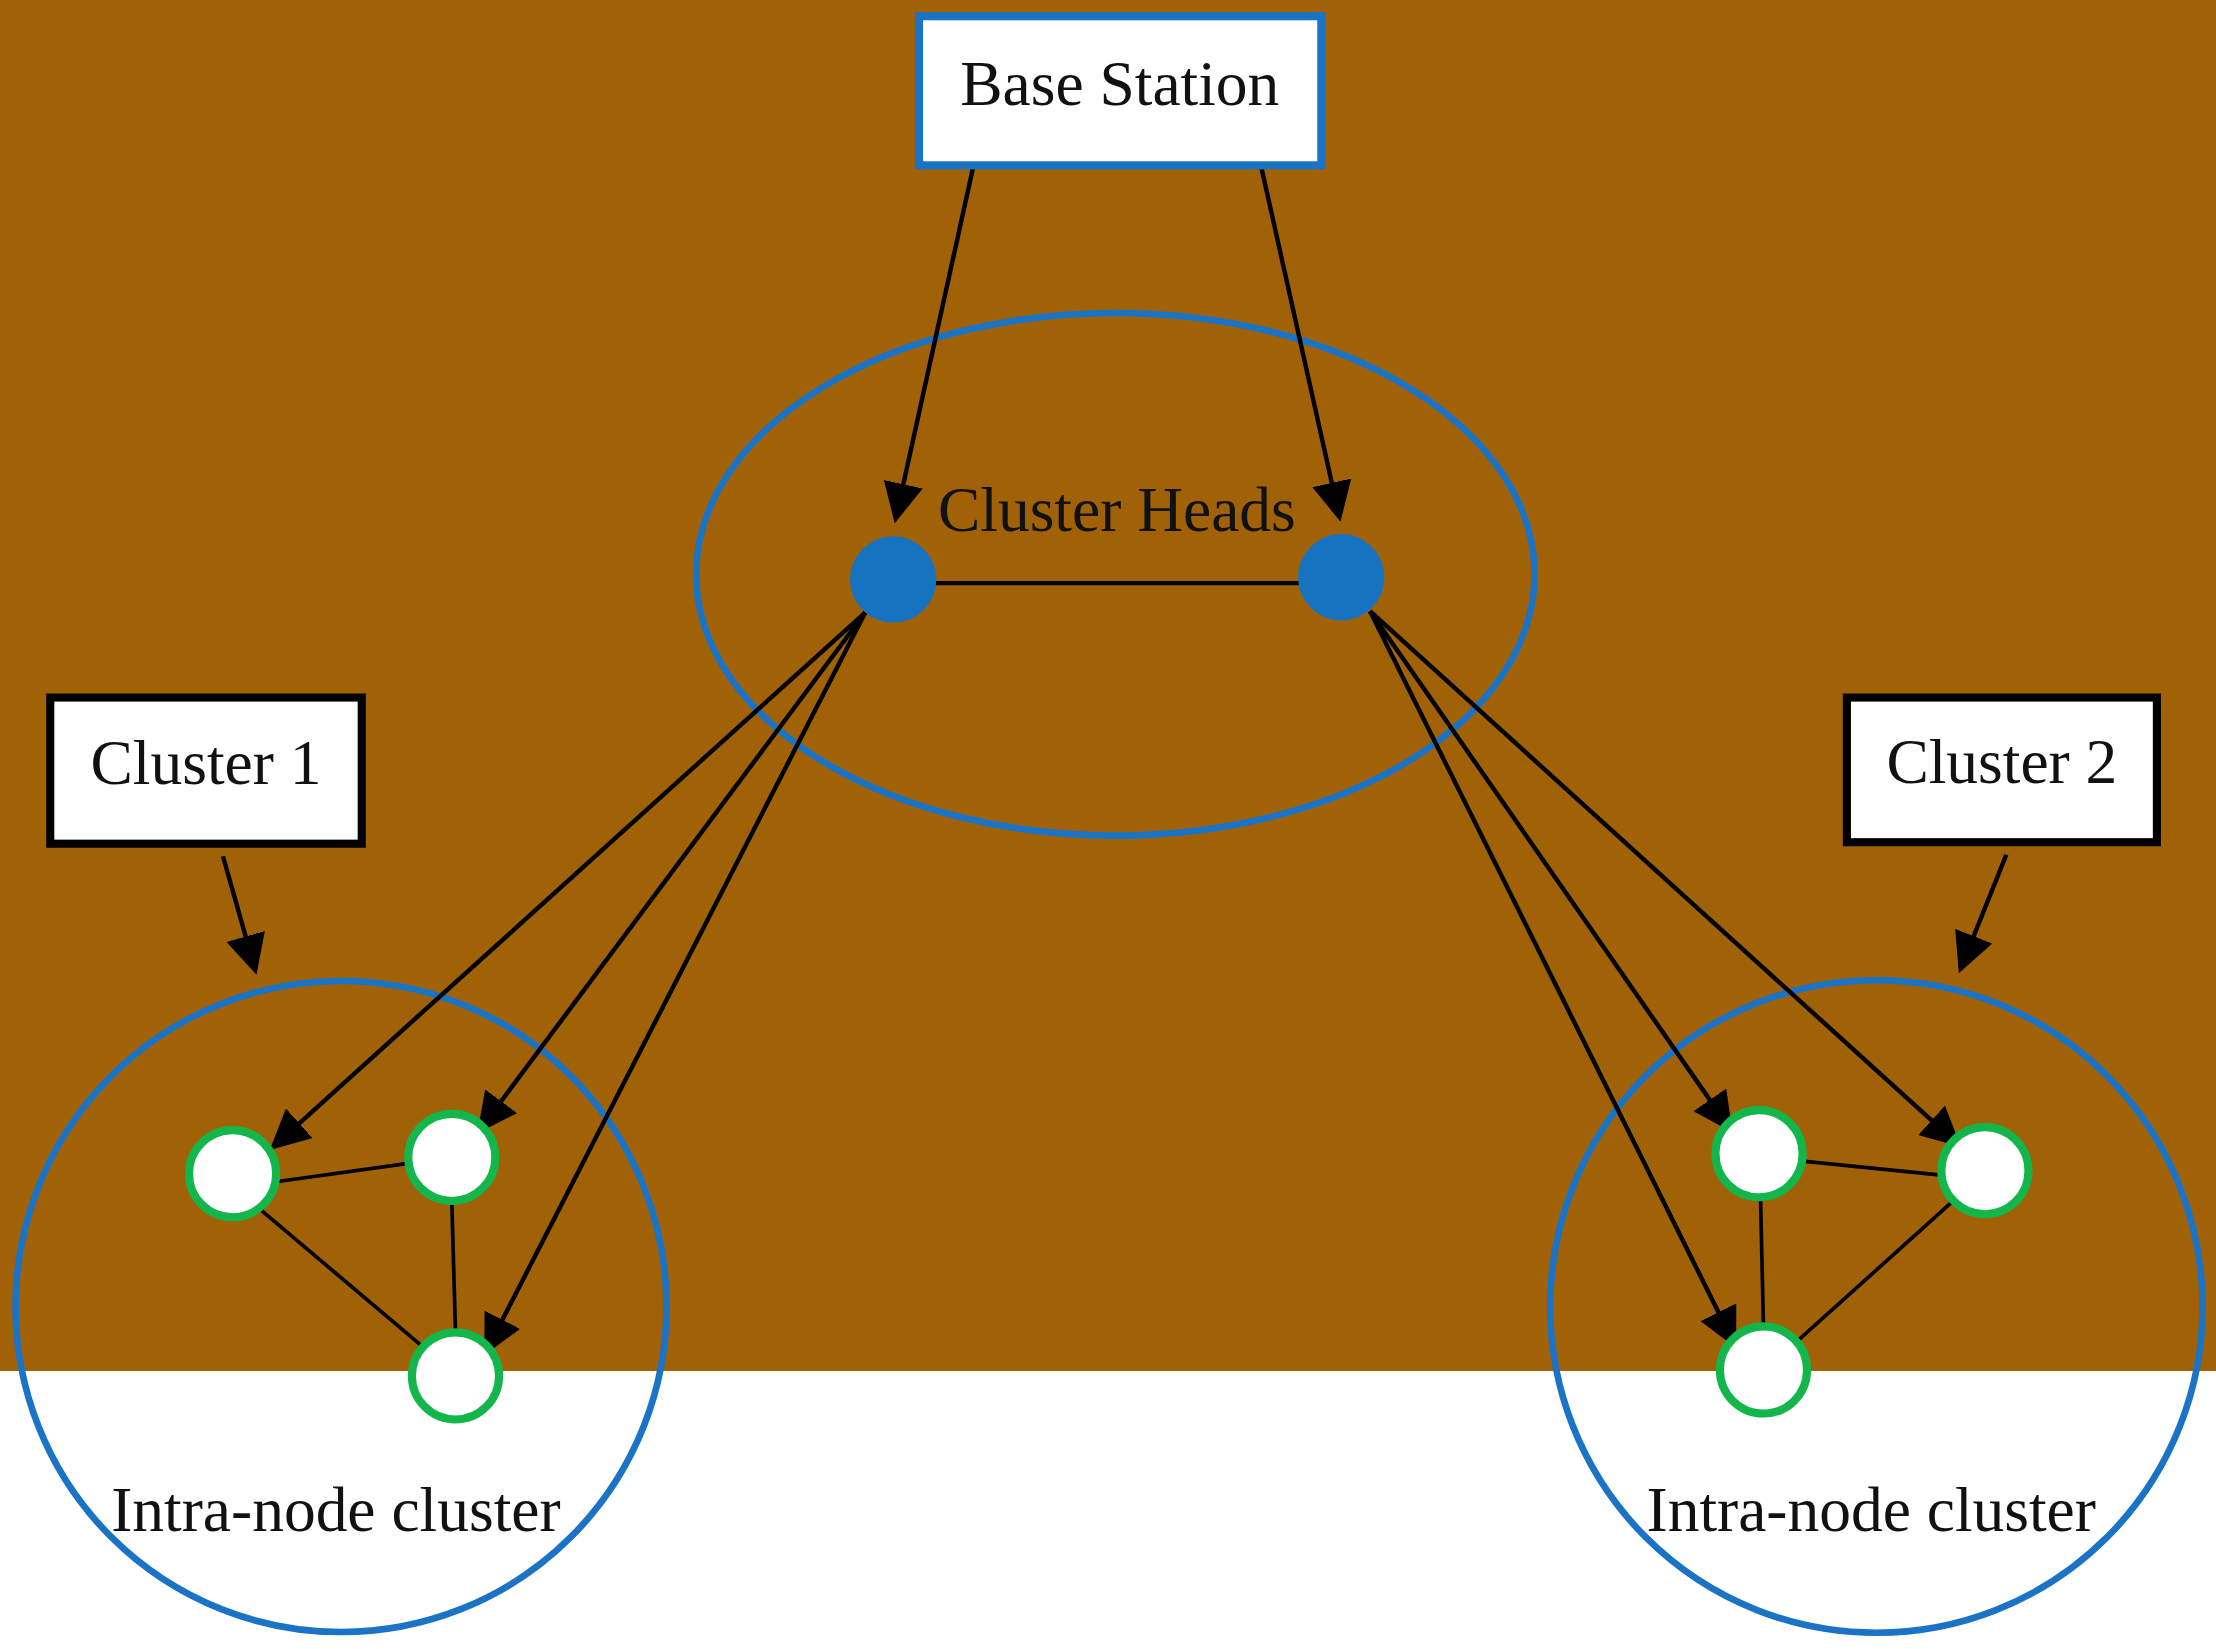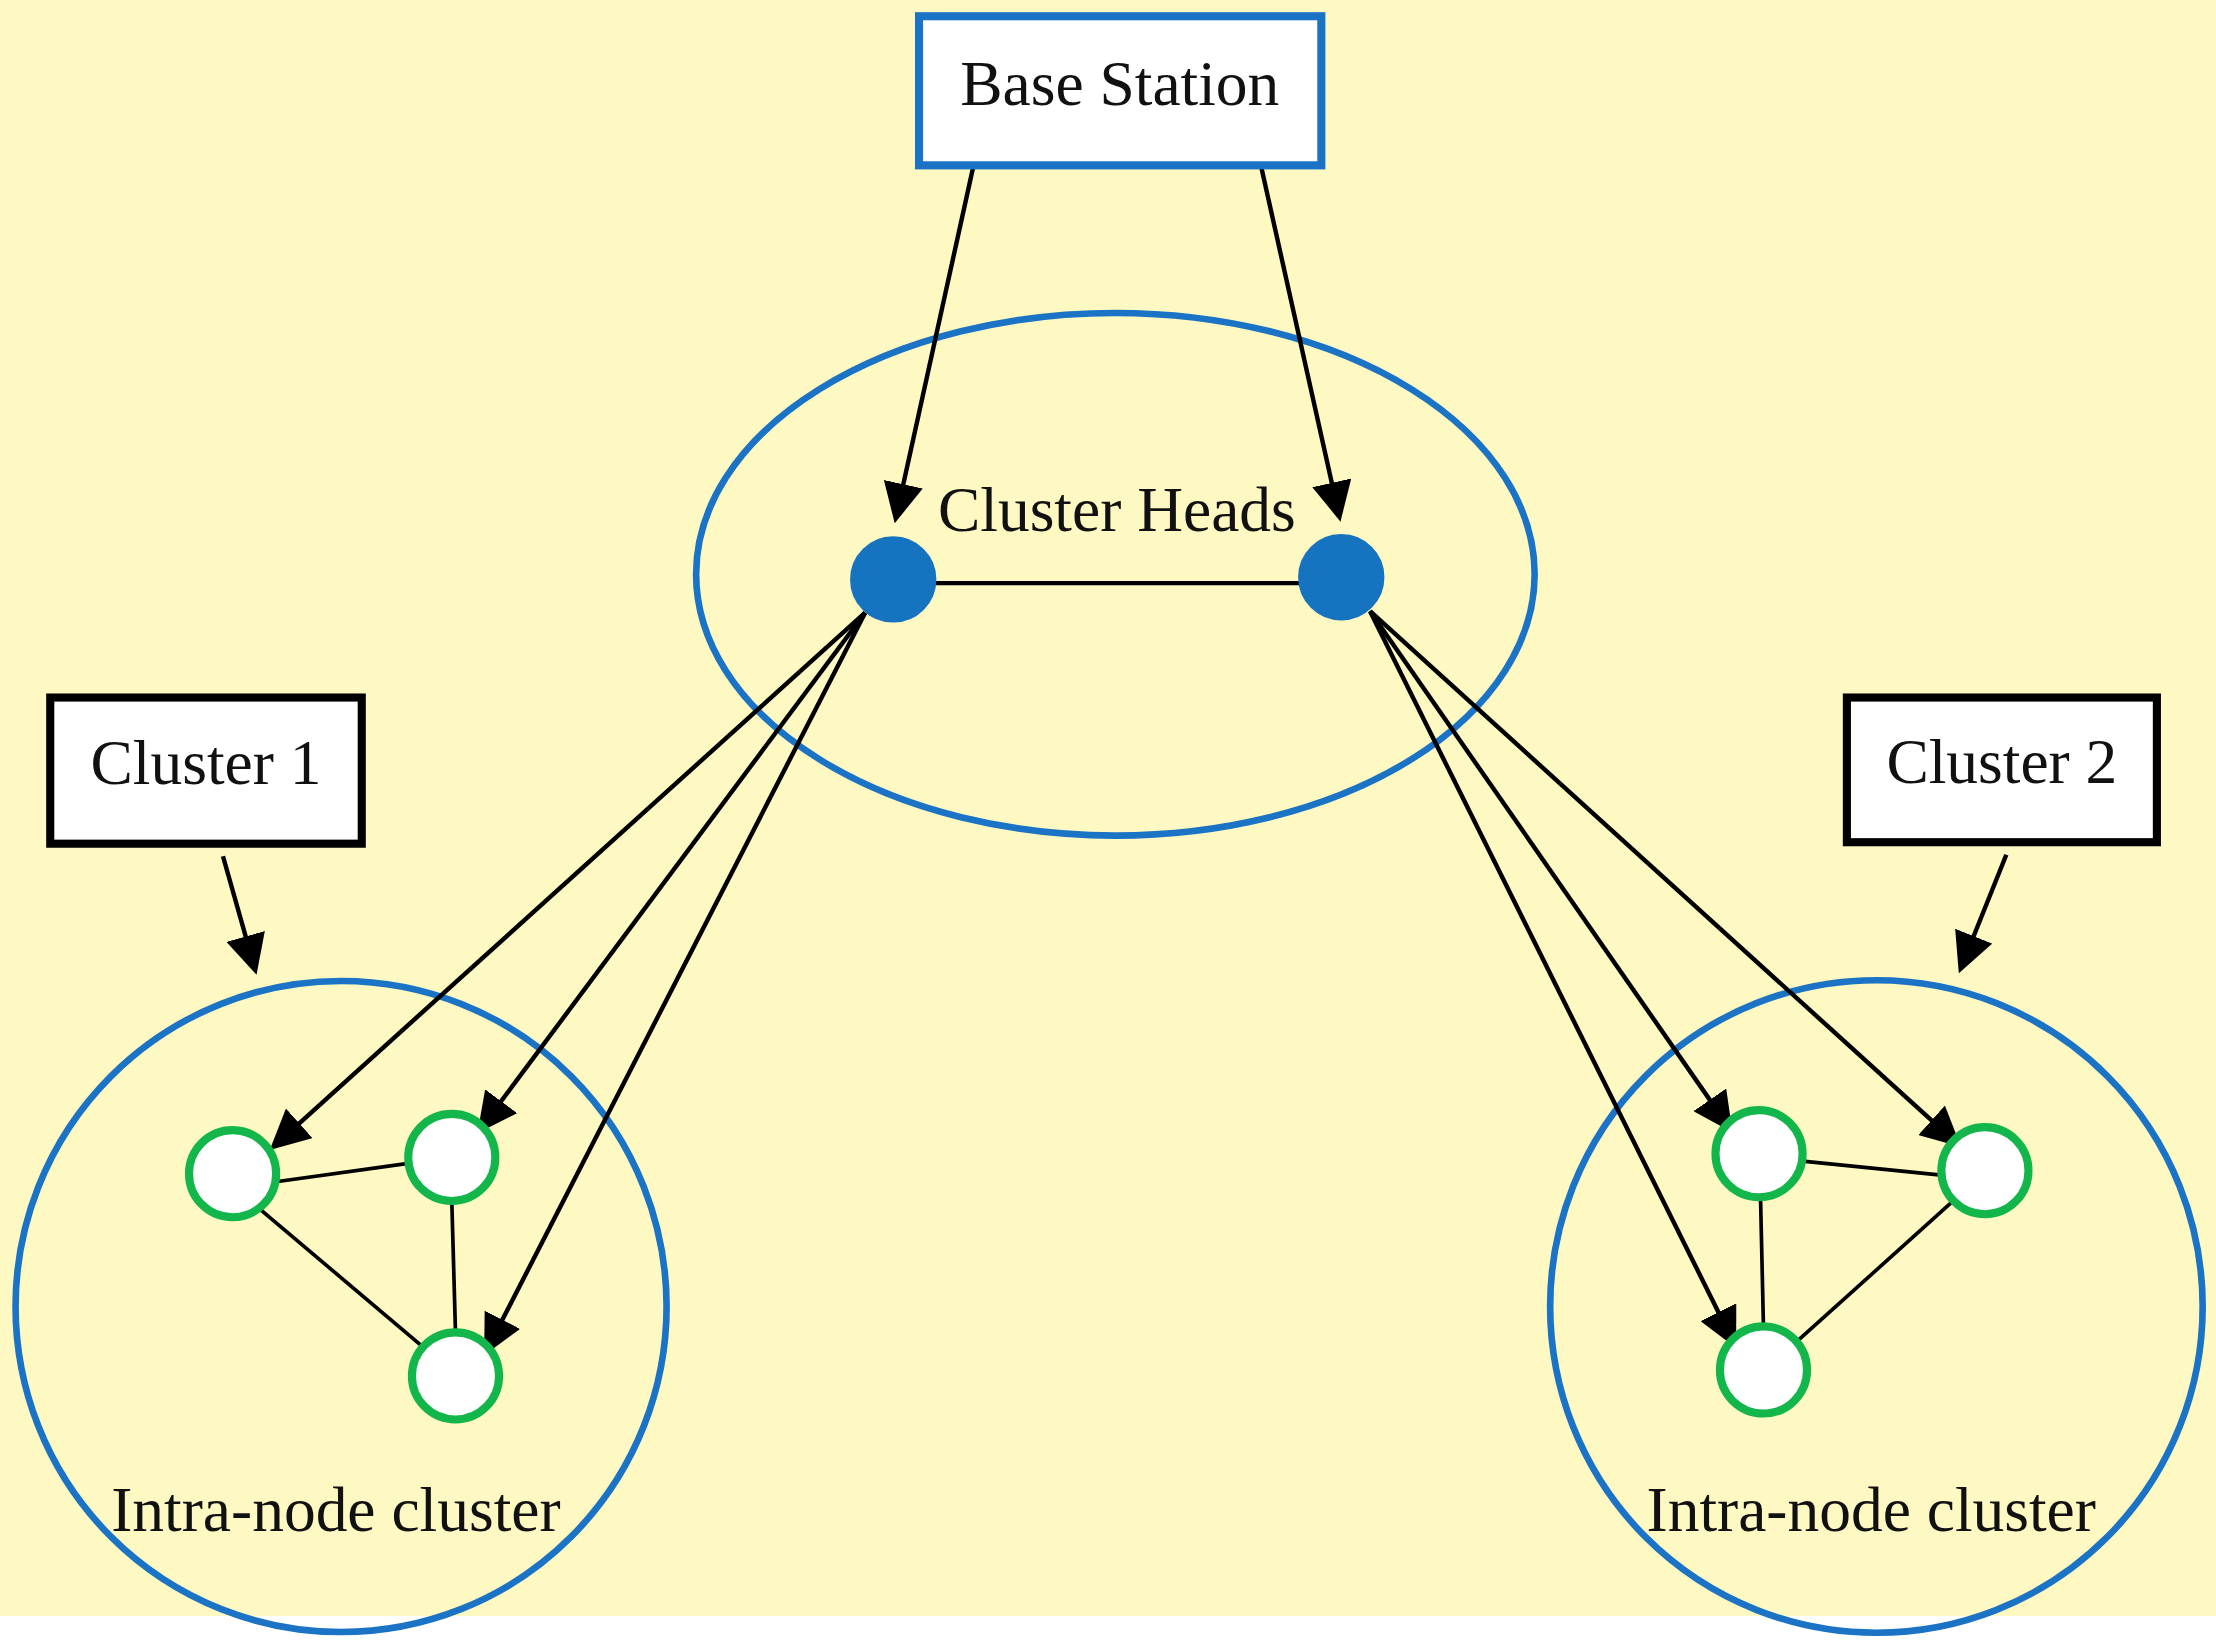--- a/index.html
+++ b/index.html
@@ -10,22 +10,22 @@
   }
   body {
     width: 2216px;
     height: 1649px;
     font-family: "Liberation Serif", "DejaVu Serif", serif;
     overflow: hidden;
   }
   #diagram-root {
     position: relative;
     width: 2216px;
-    height: 1616px;
-    background: #fef9c3;
+    height: 1371px;
+    background: #a16207;
   }
   svg.canvas {
     display: block;
     width: 2216px;
     height: 1649px;
   }
   .node-ring {
     fill: #ffffff;
   }
   .label-text {

